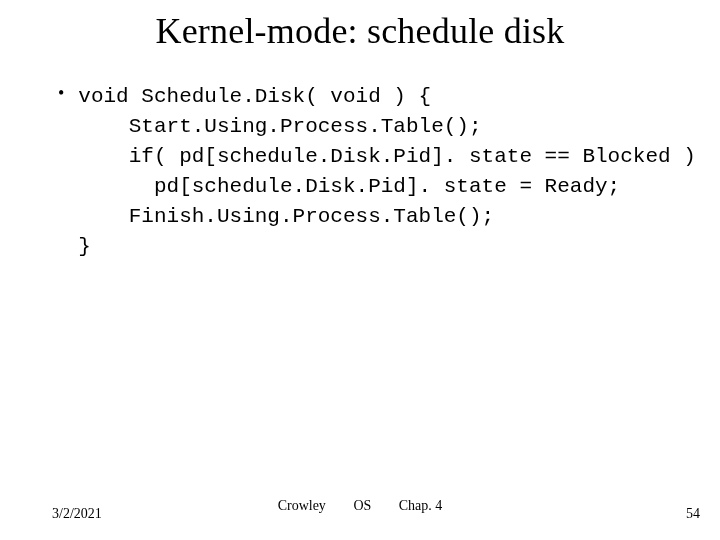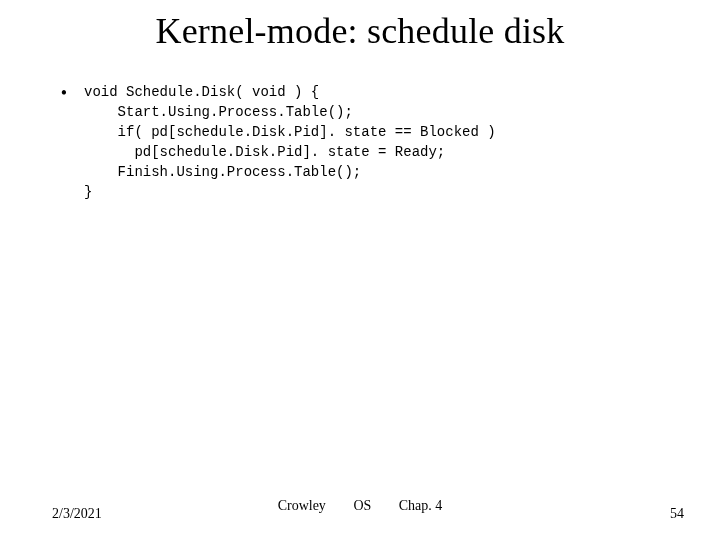--- a/index.html
+++ b/index.html
@@ -42,22 +42,22 @@
   .bullet-marker {
     font-family: "Times New Roman", Times, serif;
     font-size: 18px;
     line-height: 22px;
     width: 12px;
     text-align: center;
     user-select: none;
   }
   .code {
     font-family: "Courier New", Courier, monospace;
-    font-size: 14px;
-    line-height: 20px;
+    font-size: 21px;
+    line-height: 30px;
     white-space: pre;
   }
   .footer {
     position: absolute;
     bottom: 18px;
     left: 0;
     width: 720px;
     font-family: "Times New Roman", Times, serif;
     font-size: 14px;
   }
@@ -72,21 +72,21 @@
     width: 720px;
     text-align: center;
     bottom: 0;
   }
   .footer .center span {
     display: inline-block;
     margin: 8px 12px;
   }
   .footer .pagenum {
     position: absolute;
-    right: 36px;
+    right: 20px;
     bottom: 0;
   }
 </style>
 </head>
 <body>
 
 <div class="slide">
 
   <div class="title">Kernel-mode: schedule disk</div>
 
@@ -96,21 +96,21 @@
       <div class="code">void Schedule.Disk( void ) {
     Start.Using.Process.Table();
     if( pd[schedule.Disk.Pid]. state == Blocked )
       pd[schedule.Disk.Pid]. state = Ready;
     Finish.Using.Process.Table();
 }</div>
     </div>
   </div>
 
   <div class="footer">
-    <div class="date">2/3/2021</div>
+    <div class="date">3/2/2021</div>
     <div class="center">
       <span>Crowley</span>
       <span>OS</span>
       <span>Chap. 4</span>
     </div>
     <div class="pagenum">54</div>
   </div>
 
 </div>
 

